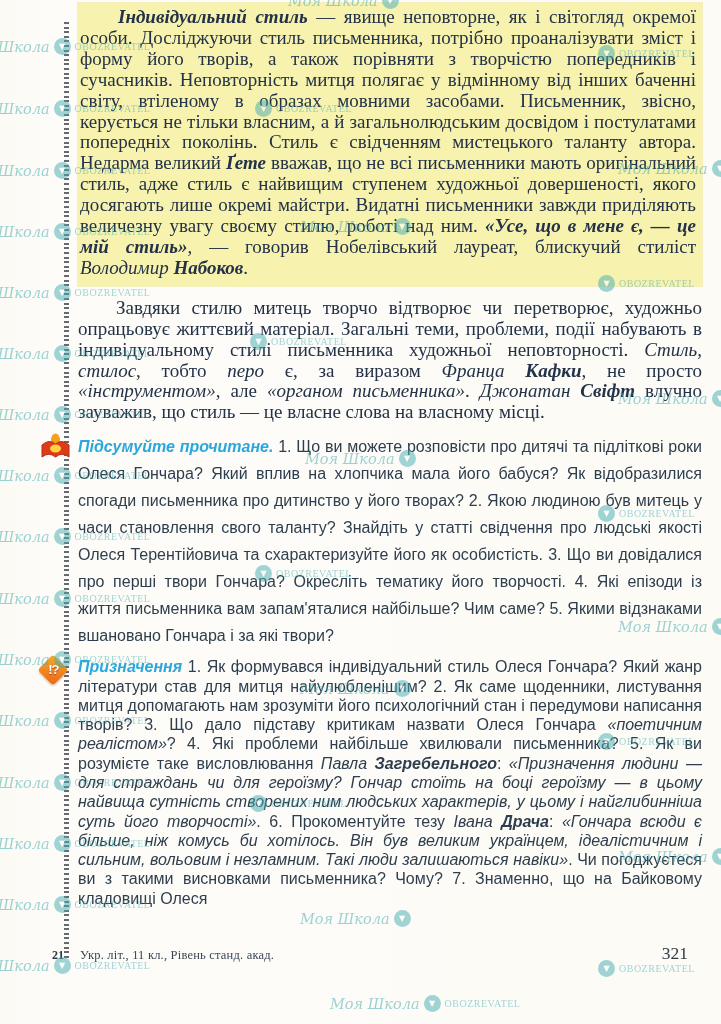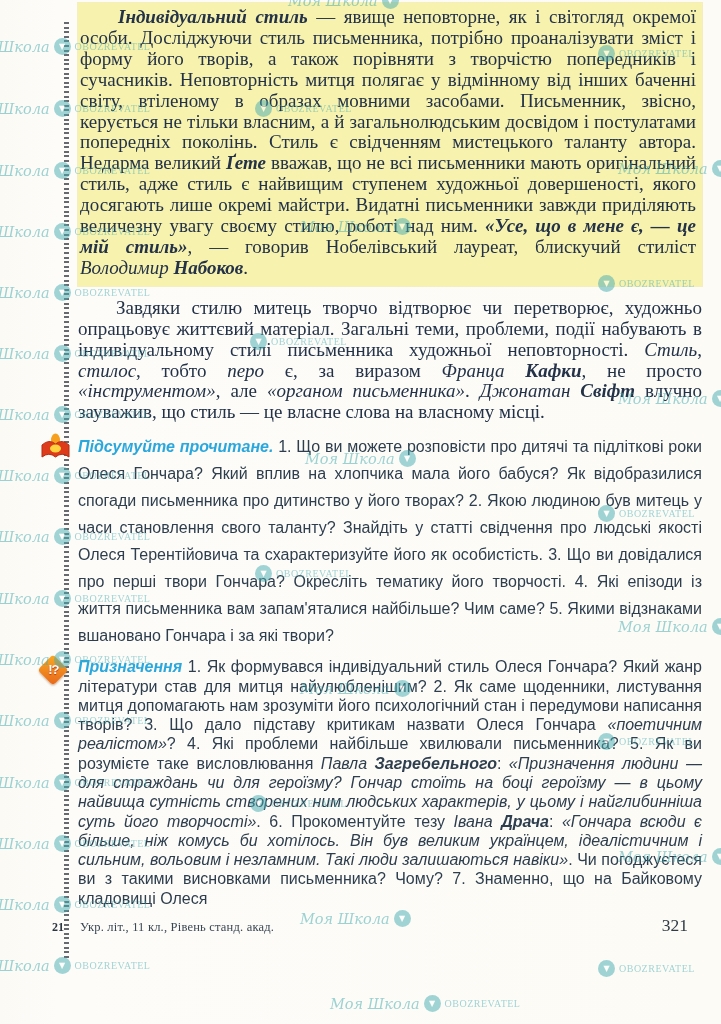--- a/index.html
+++ b/index.html
@@ -28,21 +28,21 @@
   .seg-bi{font-weight:bold;font-style:italic}
   .icon-wrap{position:absolute;left:-39px;top:-1px;width:34px;height:32px;}
   .diamond{width:22px;height:22px;margin:3px;background:linear-gradient(135deg,#f8ab24,#e8671a);
     transform:rotate(45deg);border-radius:4px;display:flex;align-items:center;justify-content:center;
     box-shadow:1px 1px 2px rgba(120,60,10,.35);}
   .diamond span{transform:rotate(-45deg);color:#fff;font-weight:bold;
     font-family:"Liberation Sans",sans-serif;font-size:13px;text-shadow:0 1px 1px #b5371a;letter-spacing:-1px;}
   .footer{display:flex;justify-content:space-between;align-items:baseline;margin:7px 0 0 -26px;}
   .sig{font-weight:bold;font-size:12px;color:#2c3642;}
   .footnote{font-size:12.5px;margin-left:12px;color:#394654;letter-spacing:.2px;text-align:right;}
-  .pagenum{font-size:17.5px;color:#303b47;margin-right:14px;}
+  .pagenum{font-size:17.5px;color:#303b47;margin-right:14px;margin-top:28px;}
   
   .wm-layer{position:absolute;inset:0;pointer-events:none;z-index:3;}
   .wm{position:absolute;display:flex;align-items:center;gap:4px;opacity:.5;white-space:nowrap;}
   .wm .school{font-style:italic;font-size:14.5px;color:#3fa9ae;font-family:"DejaVu Serif",serif;}
   .wm .circ{width:17px;height:17px;border-radius:50%;background:#45acb2;color:#fff;
     display:flex;align-items:center;justify-content:center;font-size:8px;flex:none;
     font-family:"DejaVu Sans",sans-serif;}
   .wm .brand{font-family:Liberation Serif, serif;font-size:10px;letter-spacing:.5px;color:#45acb2;}
 </style>
 </head>

